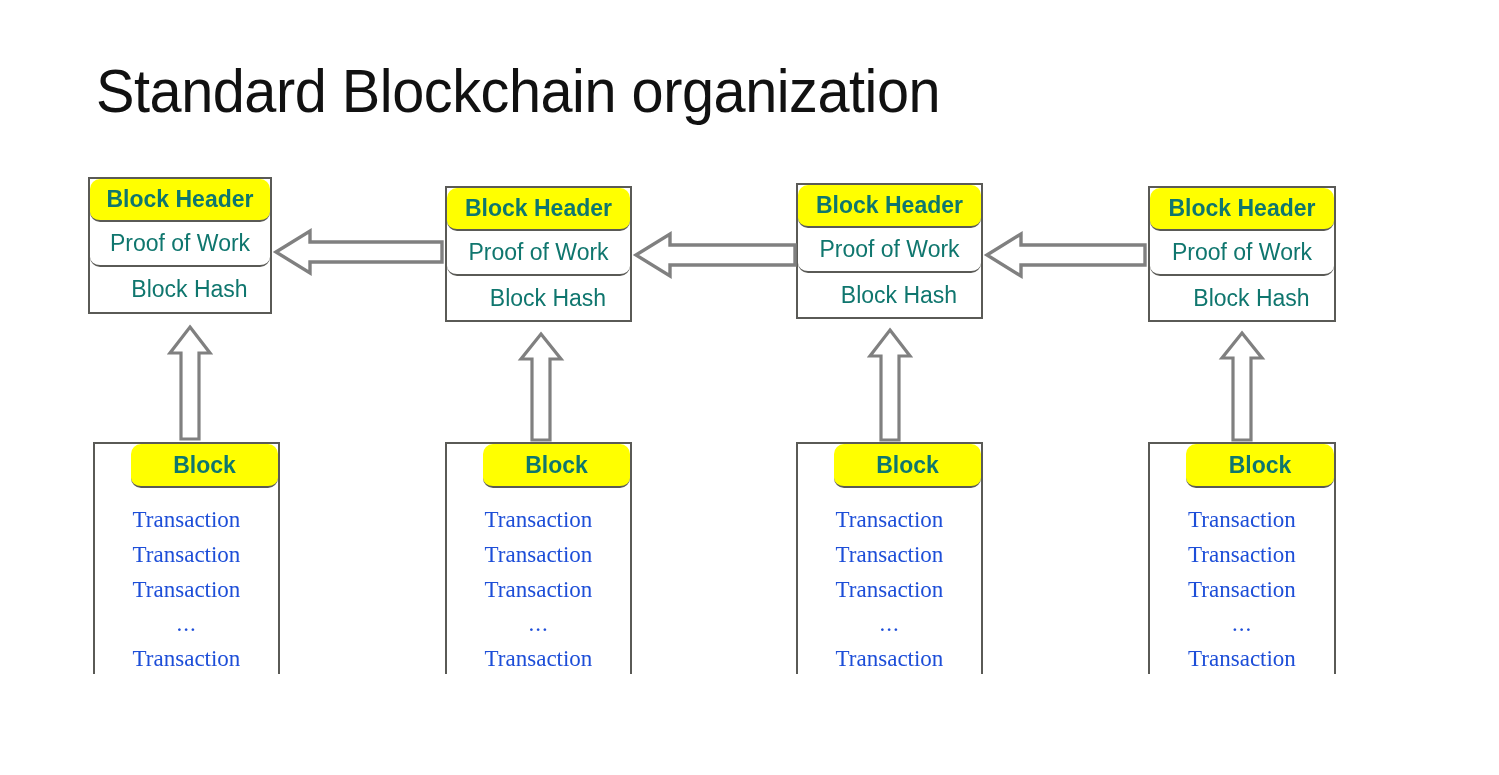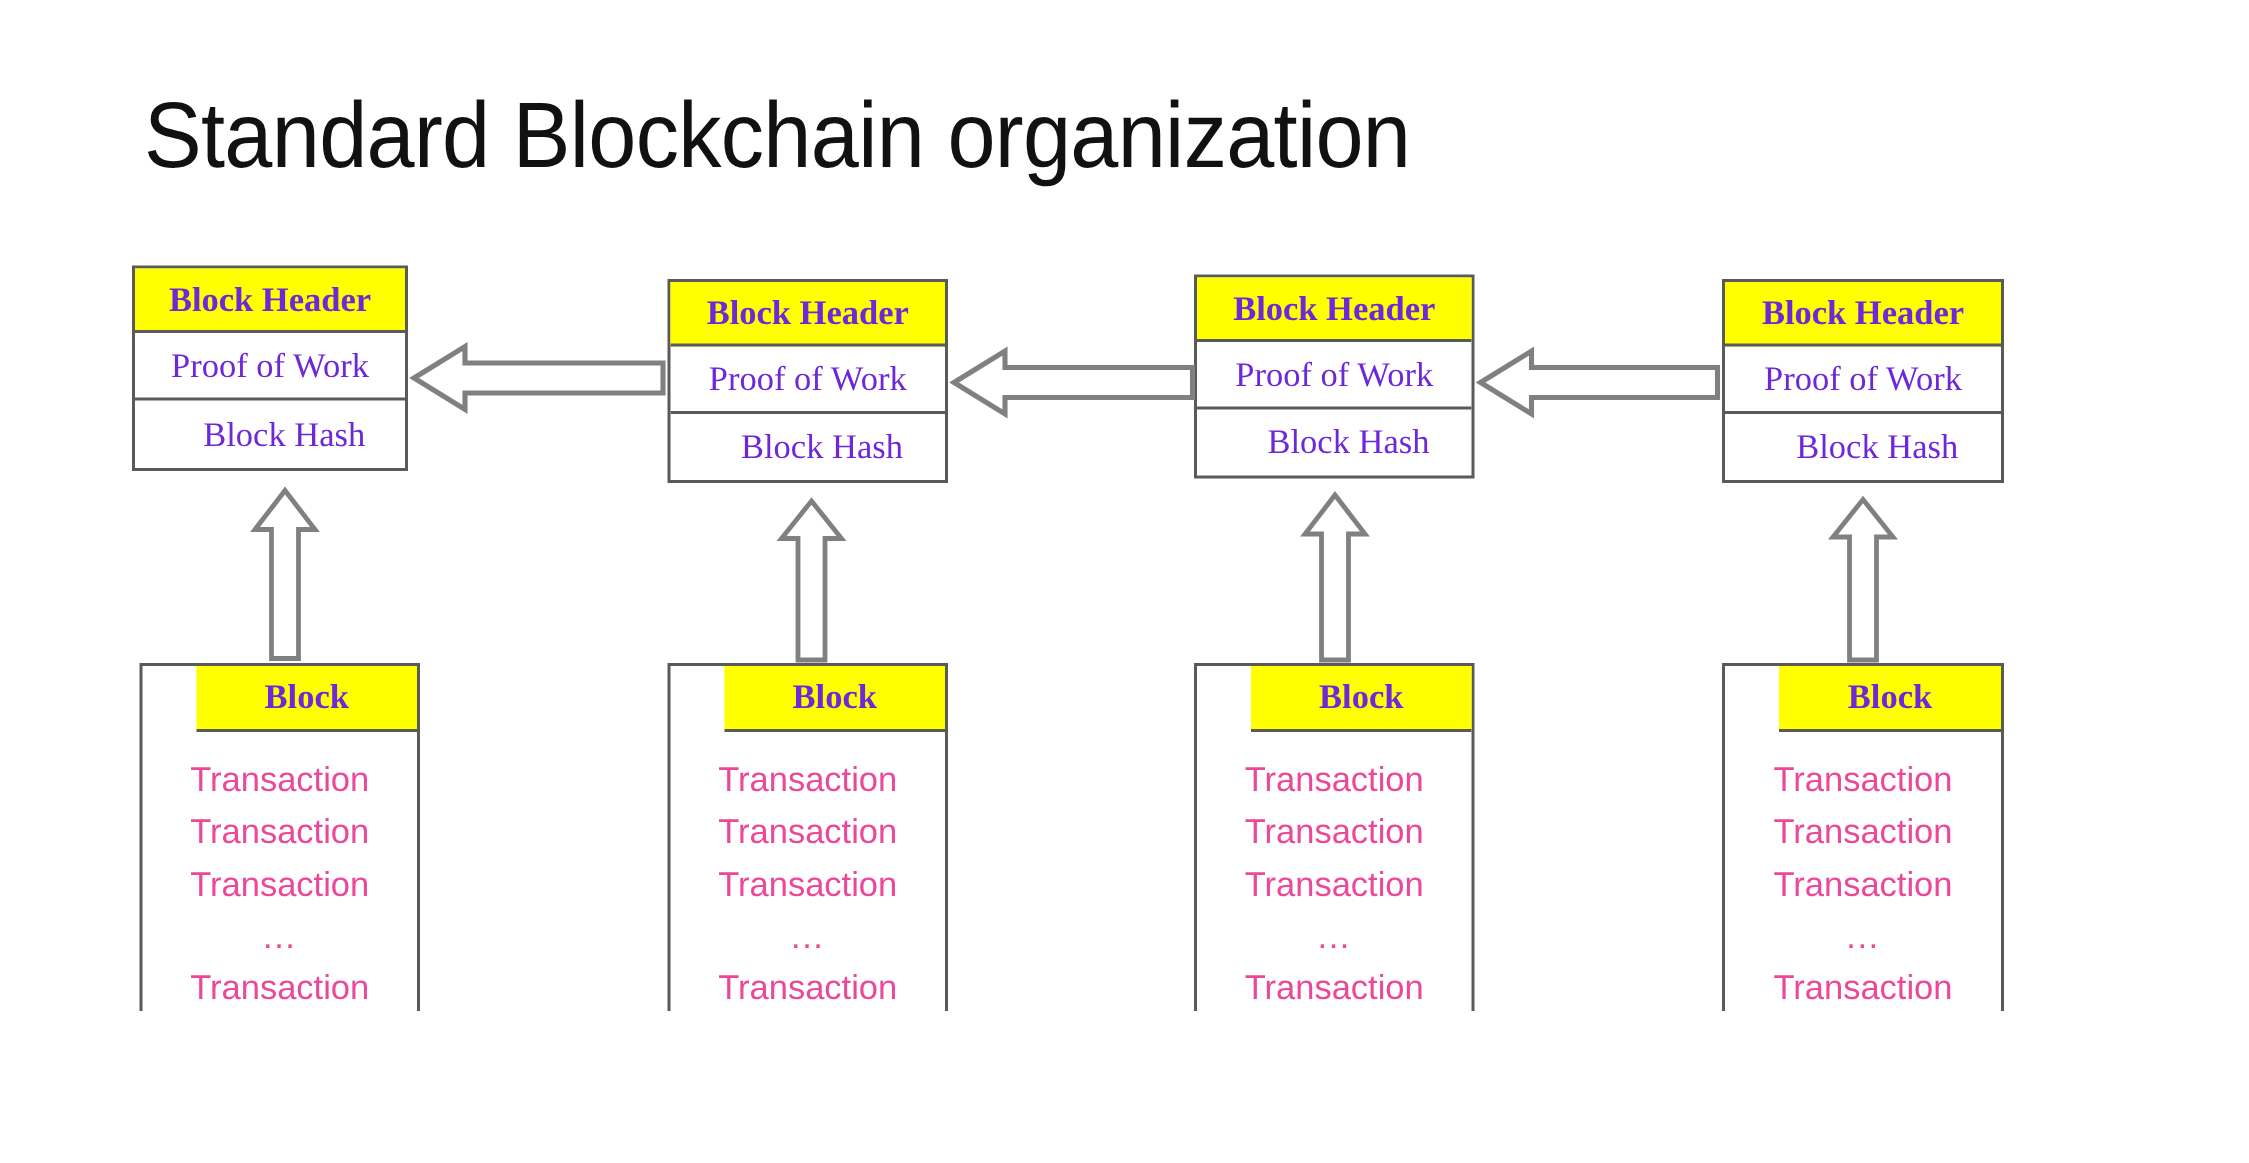--- a/index.html
+++ b/index.html
@@ -42,24 +42,25 @@
     border: 2px solid #5a5a56;
     display: flex;
     flex-direction: column;
   }
 
   .row {
     box-sizing: border-box;
     display: flex;
     align-items: center;
     justify-content: center;
-    color: #6d28d9;
+    color: #0f766e;
     font-size: 23px;
     white-space: nowrap;
-    font-family: Liberation Serif, serif;
+    font-family: Liberation Sans, sans-serif;
+    border-radius: 10px;
   }
 
   .row.head {
     background: #ffff00;
     font-weight: 700;
     border-bottom: 2px solid #5a5a56;
   }
 
   .row.sub {
     border-bottom: 2px solid #5a5a56;
@@ -79,24 +80,24 @@
   .body-node .row.head { flex: 0 0 44px; margin-left: 36px; }
   .body-node .tx-list {
     flex: 1 1 auto;
     padding-top: 14px;
     display: flex;
     flex-direction: column;
     align-items: center;
   }
   .body-node .tx {
     font-size: 23px;
-    color: #ec4899;
+    color: #1d4ed8;
     line-height: 35px;
     white-space: nowrap;
-    font-family: Liberation Sans, sans-serif;
+    font-family: Liberation Serif, serif;
   }
   .body-node .tx.ellipsis {
     font-size: 23px;
     line-height: 34px;
     letter-spacing: 1px;
   }
 
   
   .arrow {
     position: absolute;

